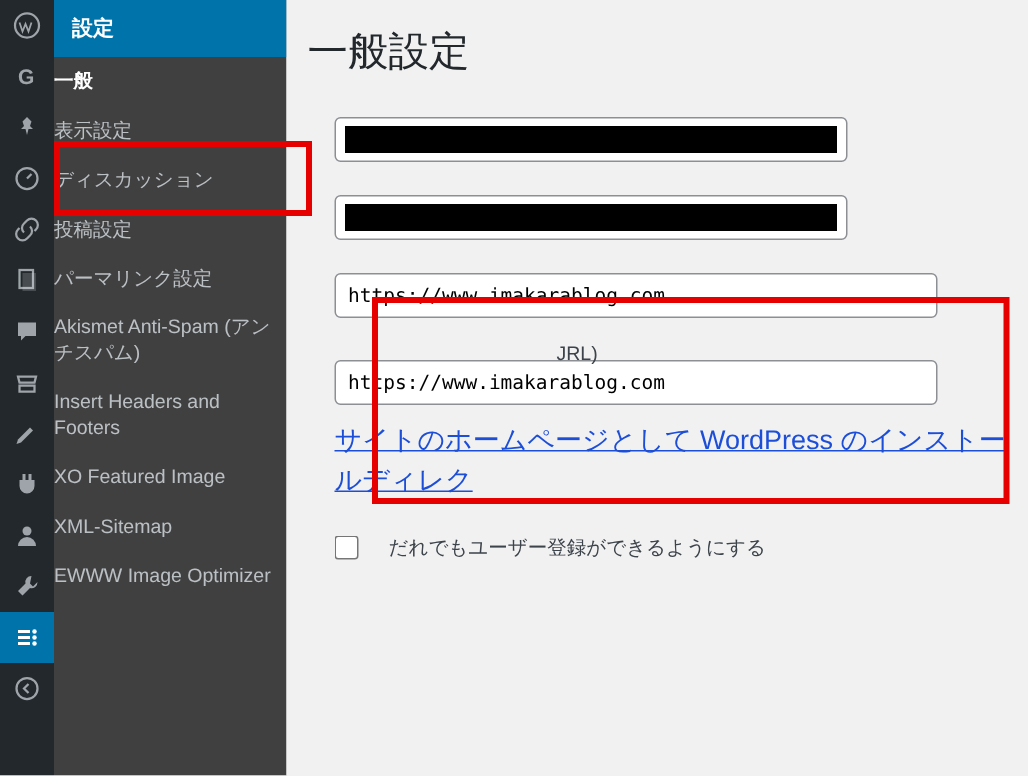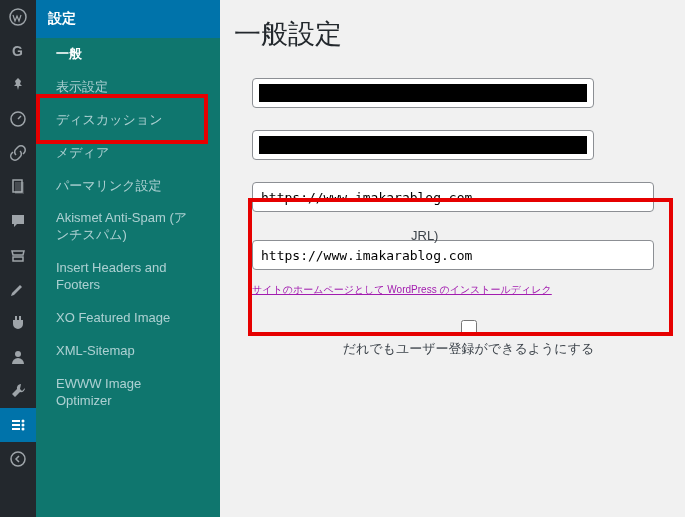--- a/index.html
+++ b/index.html
@@ -2,37 +2,37 @@
 <html><head>
 <meta charset="utf-8">
 <style>
 * { box-sizing: border-box; margin: 0; padding: 0; }
 body { font-family: -apple-system, BlinkMacSystemFont, "Segoe UI", sans-serif; background: #f1f1f1; color: #3c434a; font-size: 13px; overflow: hidden; }
 .wrap { display: flex; width: 685px; height: 517px; position: relative; }
 .iconbar { width: 36px; background: #23282d; display: flex; flex-direction: column; }
 .iconbar .ic { width: 36px; height: 34px; display: flex; align-items: center; justify-content: center; color: rgba(240,246,252,.6); cursor: pointer; }
 .iconbar .ic svg { width: 20px; height: 20px; }
 .iconbar .ic.sel { background: #0073aa; color: #fff; }
-.submenu { width: 184px; background: #0f766e; color: #eee; }
+.submenu { width: 155px; background: #404040; color: #eee; }
 .submenu .header { background: #0073aa; color: #fff; font-weight: 600; padding: 10px 12px; font-size: 14px; }
-.submenu .item { padding: 8px 20px; color: rgba(240,246,252,.7); font-size: 13px; cursor: pointer; line-height: 1.3; }
+.submenu .item { padding: 8px 0; color: rgba(240,246,252,.7); font-size: 13px; cursor: pointer; line-height: 1.3; }
 .submenu .item.active { color: #fff; font-weight: 600; }
 .redbox-nav { position: absolute; left: 36px; top: 94px; width: 172px; height: 50px; border: 4px solid #e60000; pointer-events: none; }
 .content { flex: 1; background: #f1f1f1; padding: 0 0 0 8px; position: relative; }
 .page-title { font-size: 27px; font-weight: 400; padding: 16px 0 26px 6px; color: #23282d; }
 .field { margin-bottom: 22px; }
-.addr-label-over { position: absolute; left: 191px; top: 228px; font-size: 13px; color: #3c434a; z-index: 2; }
+.addr-label-over { position: absolute; left: 180px; top: 228px; font-size: 13px; color: #3c434a; z-index: 2; }
 .text-input { width: 402px; height: 30px; border: 1px solid #8c8f94; border-radius: 4px; padding: 0 8px; background: #fff; font-size: 13px; font-family: inherit; }
 .text-input.mono { font-family: Consolas, Monaco, monospace; }
 .blackout { width: 342px; height: 30px; border: 1px solid #8c8f94; border-radius: 4px; background: #fff; position: relative; }
 .blackout::after { content: ""; position: absolute; left: 6px; right: 6px; top: 5px; bottom: 5px; background: #000; }
 .desc { color: #646970; font-size: 12px; margin-top: 6px; line-height: 1.5; }
-.link { color: #a21caf; text-decoration: underline; cursor: pointer; font-size: 10px; }
+.link { color: #1d4ed8; text-decoration: underline; cursor: pointer; font-size: 18px; }
 .redbox-main { position: absolute; left: 248px; top: 198px; width: 425px; height: 138px; border: 4px solid #e60000; pointer-events: none; }
-.checkbox-row { display: flex; align-items: center; gap: 4px; flex-direction: column; }
+.checkbox-row { display: flex; align-items: center; gap: 20px; }
 .checkbox-row input { width: 16px; height: 16px; cursor: pointer; }
 .form-area { padding-left: 24px; }
 .bold-it { font-weight: 700; font-style: italic; }
 .field.url-group { margin-bottom: 28px; margin-top: 14px; }
 </style>
 </head>
 <body>
 
 <div class="wrap">
   <div class="iconbar">
@@ -114,21 +114,21 @@
           <path d="M11 7l-3 3 3 3" fill="none" stroke="currentColor" stroke-width="1.5"></path>
         </svg>
       </div>
   </div>
 
   <div class="submenu">
     <div class="header">設定</div>
     <div class="item active">一般</div>
     <div class="item">表示設定</div>
     <div class="item">ディスカッション</div>
-    <div class="item">メディア</div>
+    <div class="item">投稿設定</div>
     <div class="item">パーマリンク設定</div>
     <div class="item">Akismet Anti-Spam (アンチスパム)</div>
     <div class="item">Insert Headers and Footers</div>
     <div class="item">XO Featured Image</div>
     <div class="item">XML-Sitemap</div>
     <div class="item">EWWW Image Optimizer</div>
   </div>
 
   <div class="content">
     <h1 class="page-title">一般設定</h1>

